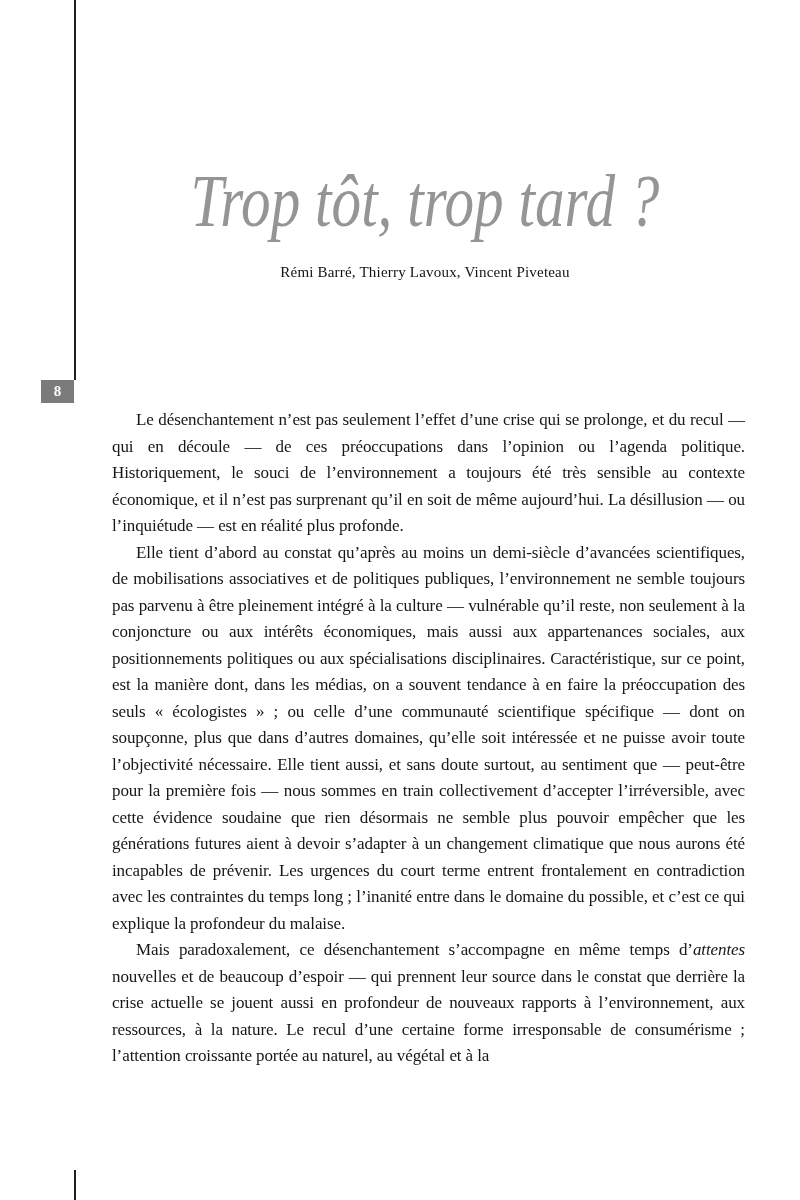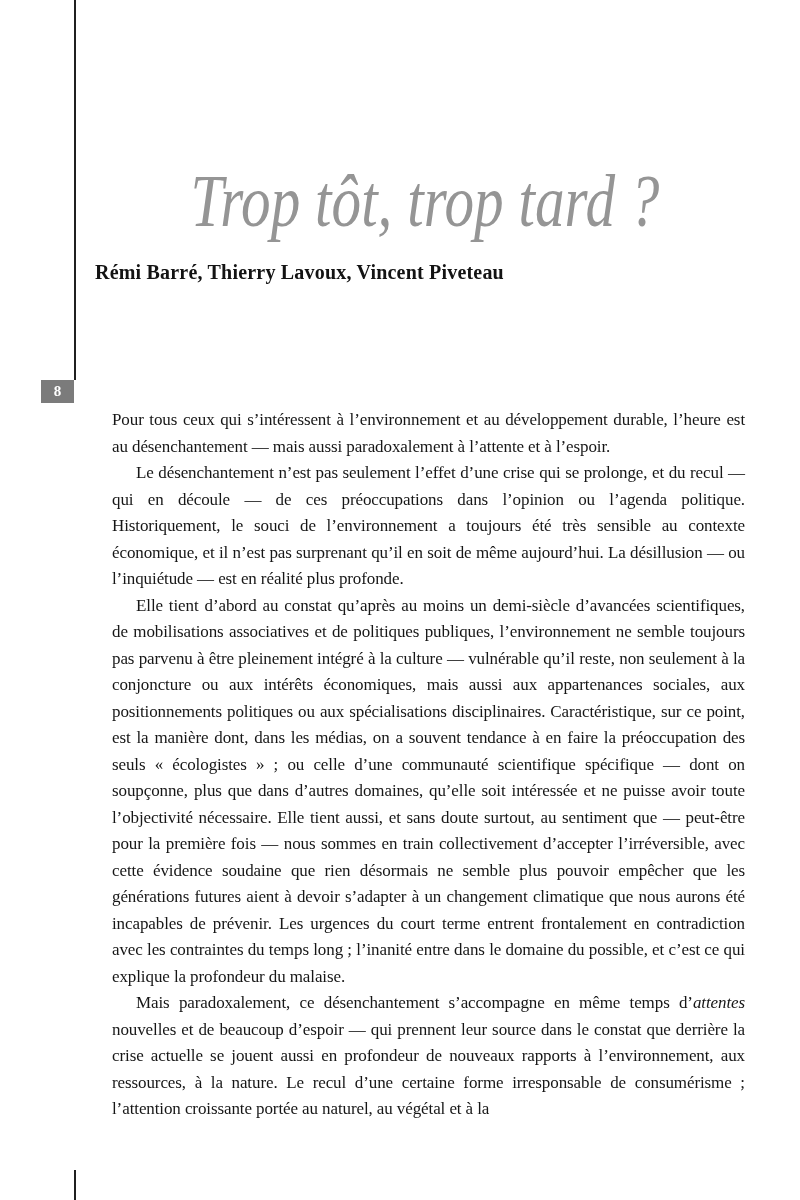--- a/index.html
+++ b/index.html
@@ -34,22 +34,23 @@
     text-align: center;
     font-style: italic; font-weight: normal;
     font-size: 74px; line-height: 74px;
     color: var(--title_gray, #959595);
     transform: scaleX(0.80);
     transform-origin: 50% 50%;
     white-space: nowrap;
   }
   .authors {
     position: absolute; top: 262px; left: 95px; width: 660px;
-    font-weight: bold;
-    font-size: 20px; line-height: 20px;
+    text-align: center;
+    font-weight: normal;
+    font-size: 15px; line-height: 20px;
     color: #131313;
     letter-spacing: 0.2px;
   }
   .body-text {
     position: absolute; left: 112px; top: 407px; width: 633px;
     font-size: 17px; line-height: 26.5px;
     letter-spacing: -0.1px;
     text-align: justify;
     color: var(--text, #161616);
     hyphens: auto; -webkit-hyphens: auto;
@@ -66,17 +67,16 @@
 
 <div class="page-number-box">
   <span>8</span>
 </div>
 
 <h1 class="title">Trop tôt, trop tard ?</h1>
 
 <div class="authors">Rémi Barré, Thierry Lavoux, Vincent Piveteau</div>
 
 <div class="body-text" lang="fr">
-  <p>Pour tous ceux qui s’intéressent à l’environnement et au développement durable, l’heure est au désenchantement — mais aussi paradoxalement à l’attente et à l’espoir.</p>
   <p class="indent">Le désenchantement n’est pas seulement l’effet d’une crise qui se prolonge, et du recul — qui en découle — de ces préoccupations dans l’opinion ou l’agenda politique. Historiquement, le souci de l’environnement a toujours été très sensible au contexte économique, et il n’est pas surprenant qu’il en soit de même aujourd’hui. La désillusion — ou l’inquiétude — est en réalité plus profonde.</p>
   <p class="indent">Elle tient d’abord au constat qu’après au moins un demi-siècle d’avancées scientifiques, de mobilisations associatives et de politiques publiques, l’environnement ne semble toujours pas parvenu à être pleinement intégré à la culture — vulnérable qu’il reste, non seulement à la conjoncture ou aux intérêts économiques, mais aussi aux appartenances sociales, aux positionnements politiques ou aux spécialisations disciplinaires. Caractéristique, sur ce point, est la manière dont, dans les médias, on a souvent tendance à en faire la préoccupation des seuls « écologistes » ; ou celle d’une communauté scientifique spécifique — dont on soupçonne, plus que dans d’autres domaines, qu’elle soit intéressée et ne puisse avoir toute l’objectivité nécessaire. Elle tient aussi, et sans doute surtout, au sentiment que — peut-être pour la première fois — nous sommes en train collectivement d’accepter l’irréversible, avec cette évidence soudaine que rien désormais ne semble plus pouvoir empêcher que les générations futures aient à devoir s’adapter à un changement climatique que nous aurons été incapables de prévenir. Les urgences du court terme entrent frontalement en contradiction avec les contraintes du temps long ; l’inanité entre dans le domaine du possible, et c’est ce qui explique la profondeur du malaise.</p>
   <p class="indent"><span>Mais paradoxalement, ce désenchantement s’accompagne en même temps d’</span><em>attentes</em><span> nouvelles et de beaucoup d’espoir — qui prennent leur source dans le constat que derrière la crise actuelle se jouent aussi en profondeur de nouveaux rapports à l’environnement, aux ressources, à la nature. Le recul d’une certaine forme irresponsable de consumérisme ; l’attention croissante portée au naturel, au végétal et à la</span></p>
 </div>
 
 </body></html>

